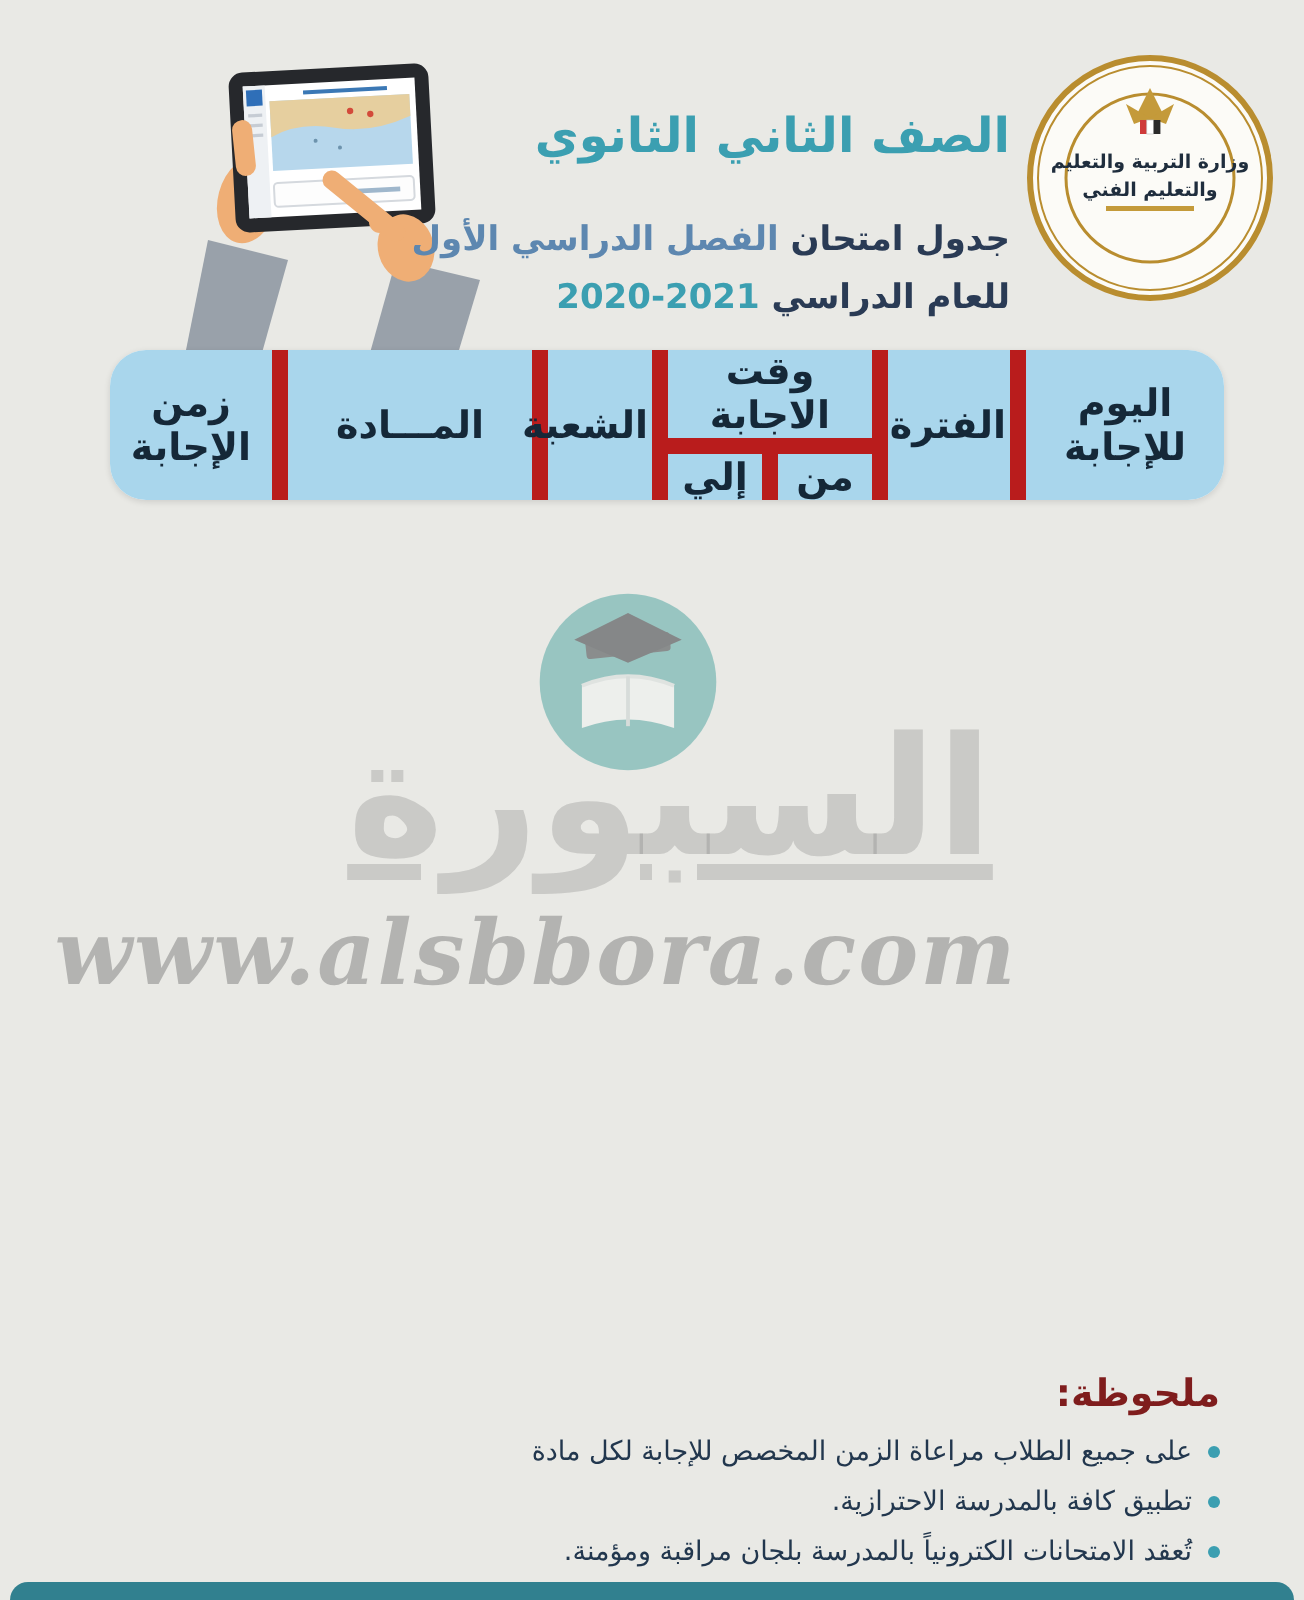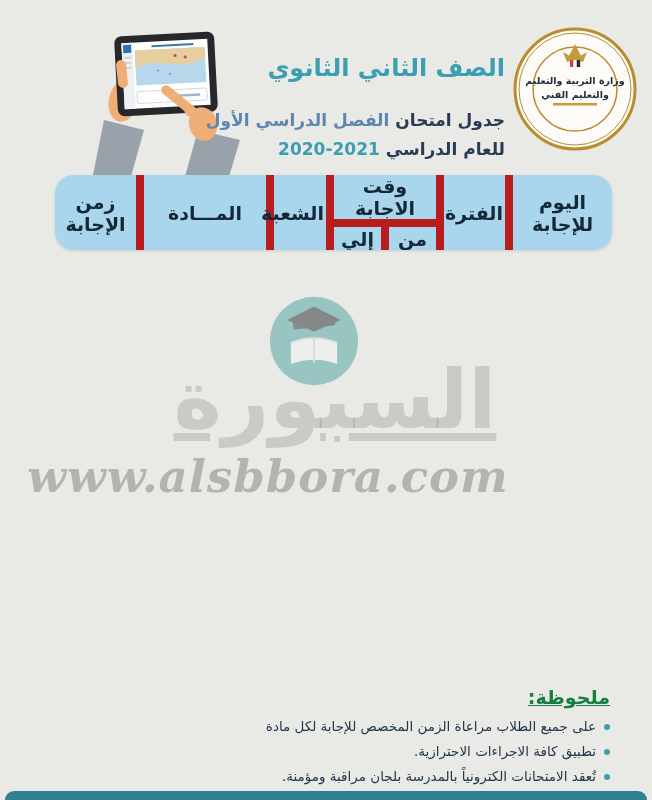--- a/index.html
+++ b/index.html
@@ -24,21 +24,21 @@
   .table-card thead tr.h2{height:27px;}
 
   
   .wm{position:absolute;pointer-events:none;}
   .wm-logo{left:266px;top:293px;width:96px;height:96px;opacity:.5;}
   .wm-brand{left:170px;top:352px;width:330px;font-size:82px;font-weight:bold;color:rgba(120,120,120,.27);text-align:center;direction:rtl;text-decoration:underline;}
   .wm-site{left:0;top:450px;width:536px;text-align:center;font-family:"DejaVu Serif",serif;font-weight:bold;font-size:45px;color:rgba(105,105,105,.42);letter-spacing:1px;direction:ltr;font-style:italic;}
 
   
   .notes{position:absolute;right:42px;top:686px;width:560px;text-align:right;direction:rtl;}
-  .notes-title{font-size:19px;font-weight:bold;color:#15803d;margin-bottom:6px;text-decoration:underline;}
+  .notes-title{font-size:19px;font-weight:bold;color:#7f1d1d;margin-bottom:6px;}
   .notes ul{list-style:none;margin:0;padding:0;}
   .notes li{font-size:13.5px;font-weight:normal;color:#22374e;line-height:25px;}
   .notes li .dot{display:inline-block;width:6px;height:6px;border-radius:50%;background:#3b9fb1;margin-left:8px;vertical-align:middle;}
 
   .bottom-bar{position:absolute;left:5px;right:5px;bottom:0;height:9px;background:#31808f;border-radius:10px 10px 0 0;}
 </style>
 </head>
 <body>
 
 <div class="canvas">
@@ -145,19 +145,19 @@
     <path d="M26,52 q24,-10 48,0" fill="none" stroke="#d6dedd" stroke-width="2"></path>
     <line x1="50" y1="47" x2="50" y2="73" stroke="#c7d1d0" stroke-width="2"></line>
   </svg>
   <div class="wm wm-brand">السبورة</div>
   <div class="wm wm-site">www.alsbbora.com</div>
 
   <div class="notes">
     <div class="notes-title">ملحوظة:</div>
     <ul id="notes-list">
         <li><span class="dot"></span><span>على جميع الطلاب مراعاة الزمن المخصص للإجابة لكل مادة</span></li>
-        <li><span class="dot"></span><span>تطبيق كافة الاجراءات الاحترازية.</span></li>
+        <li><span class="dot"></span><span>تطبيق كافة بالمدرسة الاحترازية.</span></li>
         <li><span class="dot"></span><span>تُعقد الامتحانات الكترونياً بالمدرسة بلجان مراقبة ومؤمنة.</span></li>
       </ul>
   </div>
 
   <div class="bottom-bar"></div>
 </div>
 
 </body></html>

